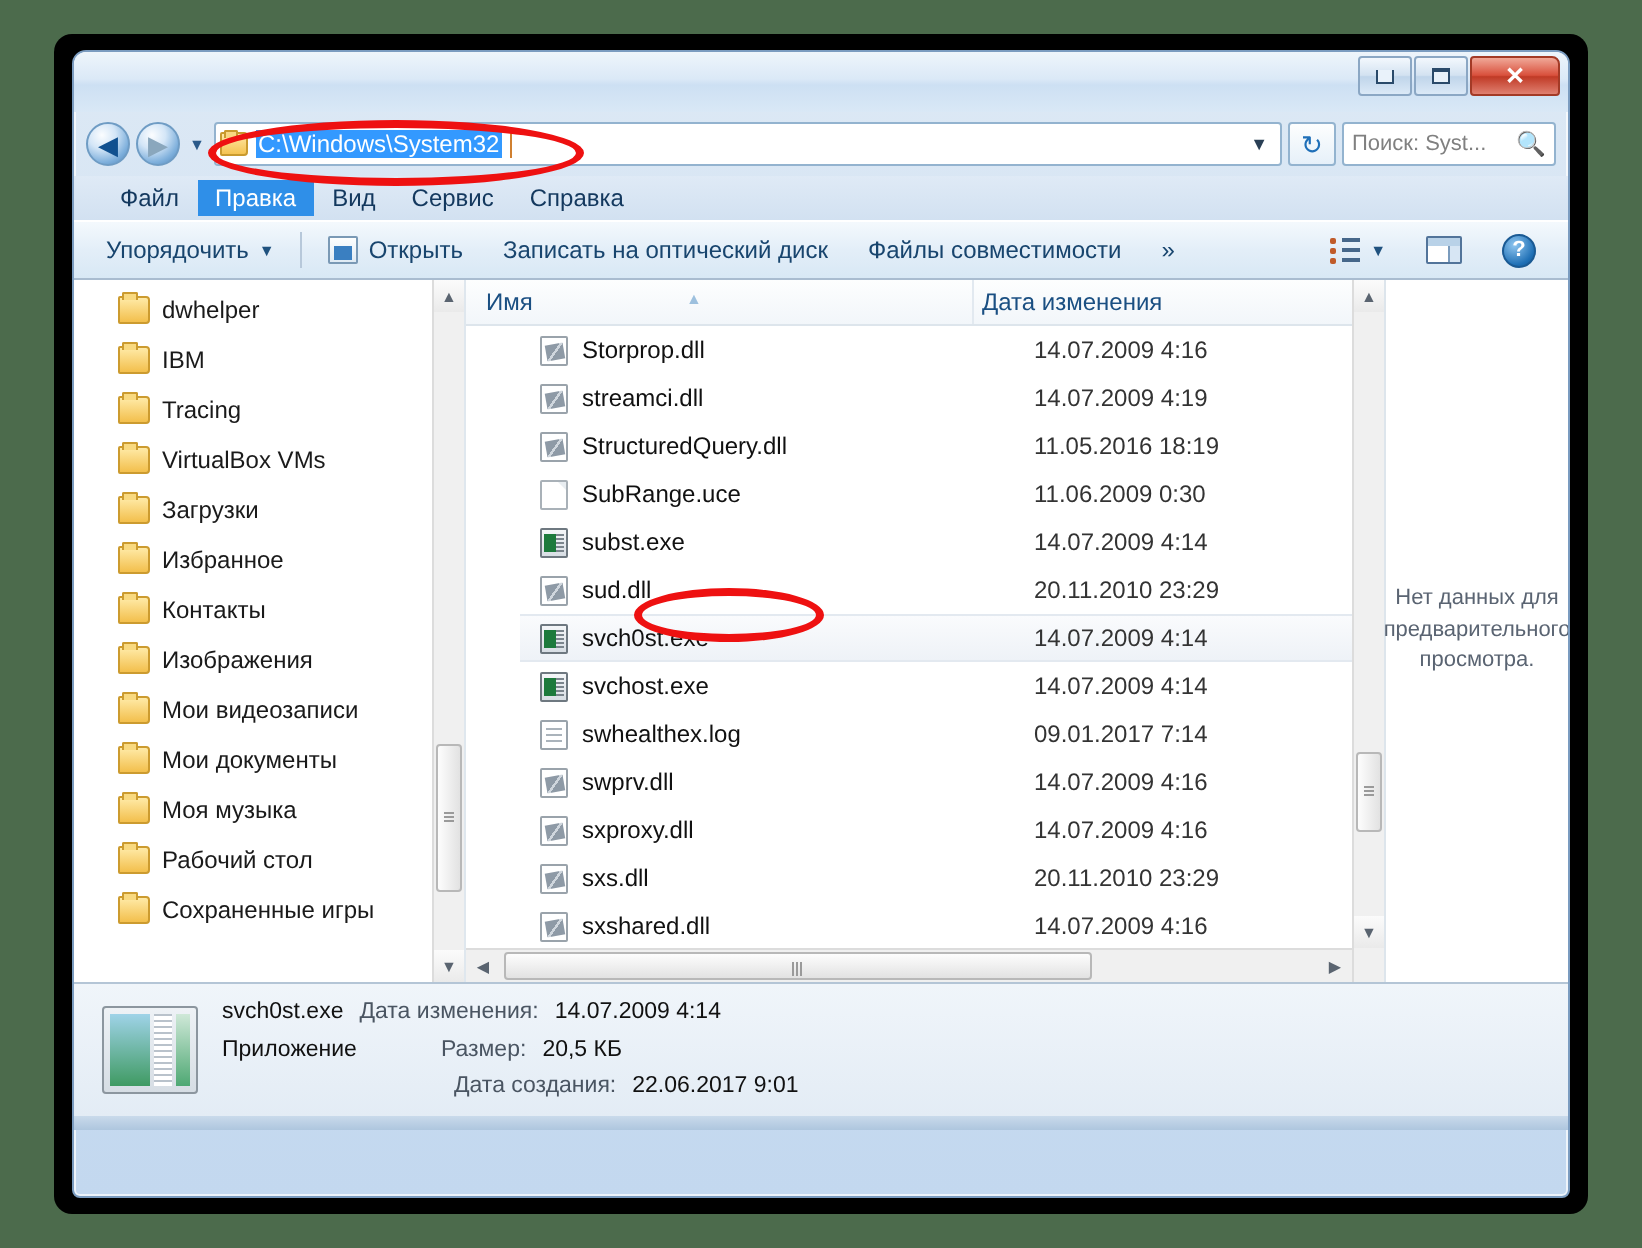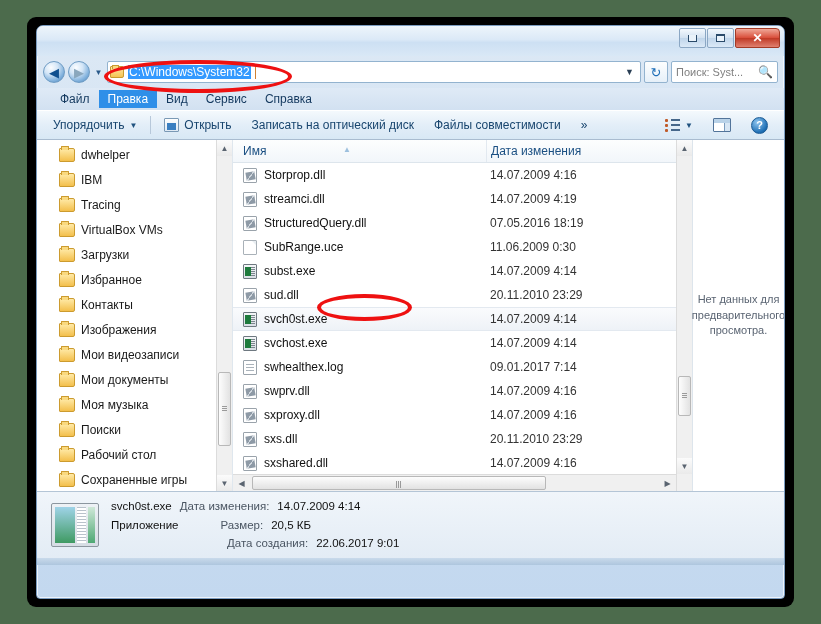--- a/index.html
+++ b/index.html
@@ -192,21 +192,21 @@
   .colhdr {
     height:23px; display:flex; align-items:center;
     background:linear-gradient(to bottom,#fdfefe,#f2f6fa);
     border-bottom:1px solid #dde5ec;
     font-size:12px; color:#1a4f82;
   }
   .colhdr .c1 { width:253px; padding-left:10px; position:relative; }
   .colhdr .c2 { flex:1; padding-left:4px; border-left:1px solid #e2e9f0; height:100%; display:flex; align-items:center;}
   .sortarrow { position:absolute; left:110px; top:1px; color:#9dc0de; font-size:8px; }
 
-  .filerows { position:relative; }
+  .filerows { position:relative;padding-left:27px; }
   .frow { height:24px; display:flex; align-items:center; font-size:12px; color:#111; }
   .frow.sel { background:linear-gradient(to bottom,#fafbfd,#eef2f7); border-top:1px solid #e3e9f0; border-bottom:1px solid #e3e9f0;}
   .frow .fname { width:253px; padding-left:10px; display:flex; align-items:center; gap:7px; white-space:nowrap; }
   .frow .fdate { flex:1; padding-left:4px; color:#333; white-space:nowrap;}
 
   .fi { width:14px; height:15px; flex:none; position:relative; }
   .fi.dll { background:#fff; border:1px solid #9aa3ab; border-radius:1px; }
   .fi.dll:after{
     content:''; position:absolute; left:2px; top:3px; width:9px; height:8px;
     background:linear-gradient(135deg,#8e9aa6 0 45%, #cfd6dd 45% 55%, #8e9aa6 55%);
@@ -406,24 +406,20 @@
           <div class="navrow">
             <span class="ico folder"></span>
             <span>Мои документы</span>
           </div>
           <div class="navrow">
             <span class="ico folder"></span>
             <span>Моя музыка</span>
           </div>
           <div class="navrow">
             <span class="ico folder"></span>
-            <span>Поиски</span>
-          </div>
-          <div class="navrow">
-            <span class="ico folder"></span>
             <span>Рабочий стол</span>
           </div>
           <div class="navrow">
             <span class="ico folder"></span>
             <span>Сохраненные игры</span>
           </div>
         </div>
       <div class="vsb">
         <div class="arr">▲</div>
         <div class="thumb grip" style="top:232px;height:74px;"></div>
@@ -454,21 +450,21 @@
               <span class="fi dll"></span>
               <span>streamci.dll</span>
             </div>
             <div class="fdate">14.07.2009 4:19</div>
           </div>
           <div class="frow">
             <div class="fname">
               <span class="fi dll"></span>
               <span>StructuredQuery.dll</span>
             </div>
-            <div class="fdate">07.05.2016 18:19</div>
+            <div class="fdate">11.05.2016 18:19</div>
           </div>
           <div class="frow">
             <div class="fname">
               <span class="fi generic"></span>
               <span>SubRange.uce</span>
             </div>
             <div class="fdate">11.06.2009 0:30</div>
           </div>
           <div class="frow">
             <div class="fname">

